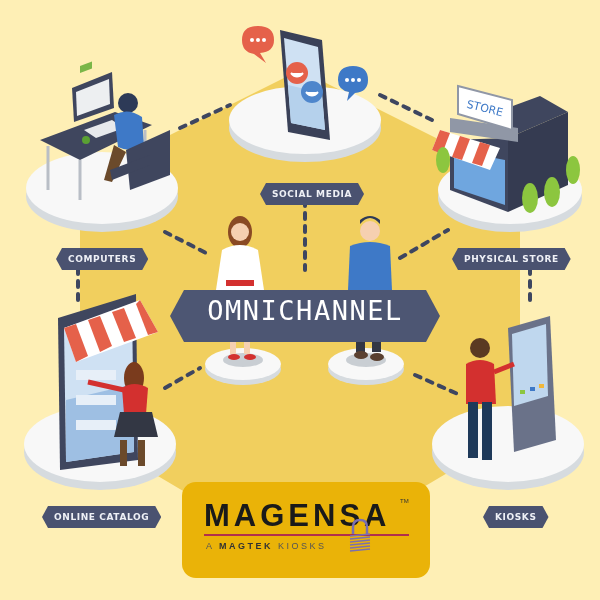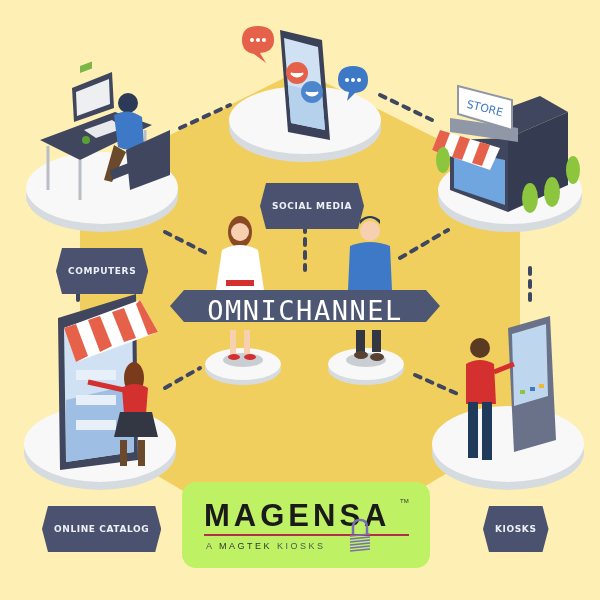--- a/index.html
+++ b/index.html
@@ -1,36 +1,36 @@
 <!DOCTYPE html>
 <html><head>
 <meta charset="utf-8">
 <style>
   html, body { margin:0; padding:0; }
   body { width:600px; height:600px; overflow:hidden; background:#FEEFB5; font-family:"DejaVu Sans", sans-serif; }
   .stage { position:relative; width:600px; height:600px; background:#FEEFB5; overflow:hidden; }
   svg.bg { position:absolute; left:0; top:0; }
   .label {
-    position:absolute; height:14px; line-height:14px; padding:16px 12px;
+    position:absolute; height:14px; line-height:14px; padding:4px 12px;
     background:#4A5270; color:#EEF0F6; font-family:"DejaVu Sans", sans-serif; font-weight:bold;
     font-size:9px; letter-spacing:0.6px; text-align:center; white-space:nowrap;
     clip-path: polygon(6px 0, calc(100% - 6px) 0, 100% 50%, calc(100% - 6px) 100%, 6px 100%, 0 50%);
   }
   .banner {
-    position:absolute; left:170px; top:290px; width:270px; height:32px; line-height:42px;
+    position:absolute; left:170px; top:290px; width:270px; height:52px; line-height:42px;
     background:#4D5673; color:#FFFFFF; text-align:center;
     font-family:"DejaVu Sans Mono", monospace; font-size:27px; letter-spacing:1.5px;
     clip-path: polygon(14px 0, calc(100% - 14px) 0, 100% 50%, calc(100% - 14px) 100%, 14px 100%, 0 50%);
   }
-  .logo-card { position:absolute; left:182px; top:482px; width:248px; height:86px; background:#bef264; border-radius:14px; }
+  .logo-card { position:absolute; left:182px; top:482px; width:248px; height:96px; background:#eab308; border-radius:14px; }
   .logo-word { position:absolute; left:22px; top:16px; font-family:"Liberation Sans", sans-serif; font-weight:bold; font-size:31px; letter-spacing:4px; color:#1A1A1A; }
   .logo-tm { position:absolute; left:218px; top:16px; font-size:6px; color:#333; font-family:"Liberation Sans", sans-serif; }
   .logo-line { position:absolute; left:22px; top:52px; width:205px; height:2px; background:#B0304C; }
   .logo-sub { position:absolute; left:24px; top:59px; font-family:"Liberation Sans", sans-serif; font-size:9px; letter-spacing:2.5px; color:#555; }
-  .logo-sub b { font-weight:normal; color:#333; }
+  .logo-sub b { font-weight:bold; color:#333; }
 </style>
 </head>
 <body>
 
 <div class="stage">
   <svg class="bg" width="600" height="600" viewBox="0 0 600 600">
 
     <polygon points="300,70 520,180 520,430 300,560 80,430 80,180" fill="#F1CF5E"></polygon>
 
     <g stroke="#3E4660" stroke-width="4" stroke-dasharray="6,7" fill="none" stroke-linecap="round">
@@ -184,20 +184,21 @@
       <path d="M350,246 q20,-8 40,0 l2,44 l-44,0z" fill="#3E79C7"></path>
       <rect x="356" y="330" width="9" height="22" fill="#333744"></rect>
       <rect x="372" y="330" width="9" height="22" fill="#333744"></rect>
       <ellipse cx="361" cy="355" rx="7" ry="4" fill="#5A4030"></ellipse>
       <ellipse cx="377" cy="357" rx="7" ry="4" fill="#5A4030"></ellipse>
     </g>
   </svg>
 
   <div class="label" style="left:260px; top:183px;">SOCIAL MEDIA</div>
   <div class="label" style="left:56px; top:248px;">COMPUTERS</div>
+  <div class="label" style="left:452px; top:248px;">PHYSICAL STORE</div>
   <div class="label" style="left:42px; top:506px;">ONLINE CATALOG</div>
   <div class="label" style="left:483px; top:506px;text-align:right;">KIOSKS</div>
 
   <div class="banner">OMNICHANNEL</div>
 
   <div class="logo-card">
     <div class="logo-word">MAGENSA</div>
     <div class="logo-tm">TM</div>
     <div class="logo-line"></div>
     <div class="logo-sub">

